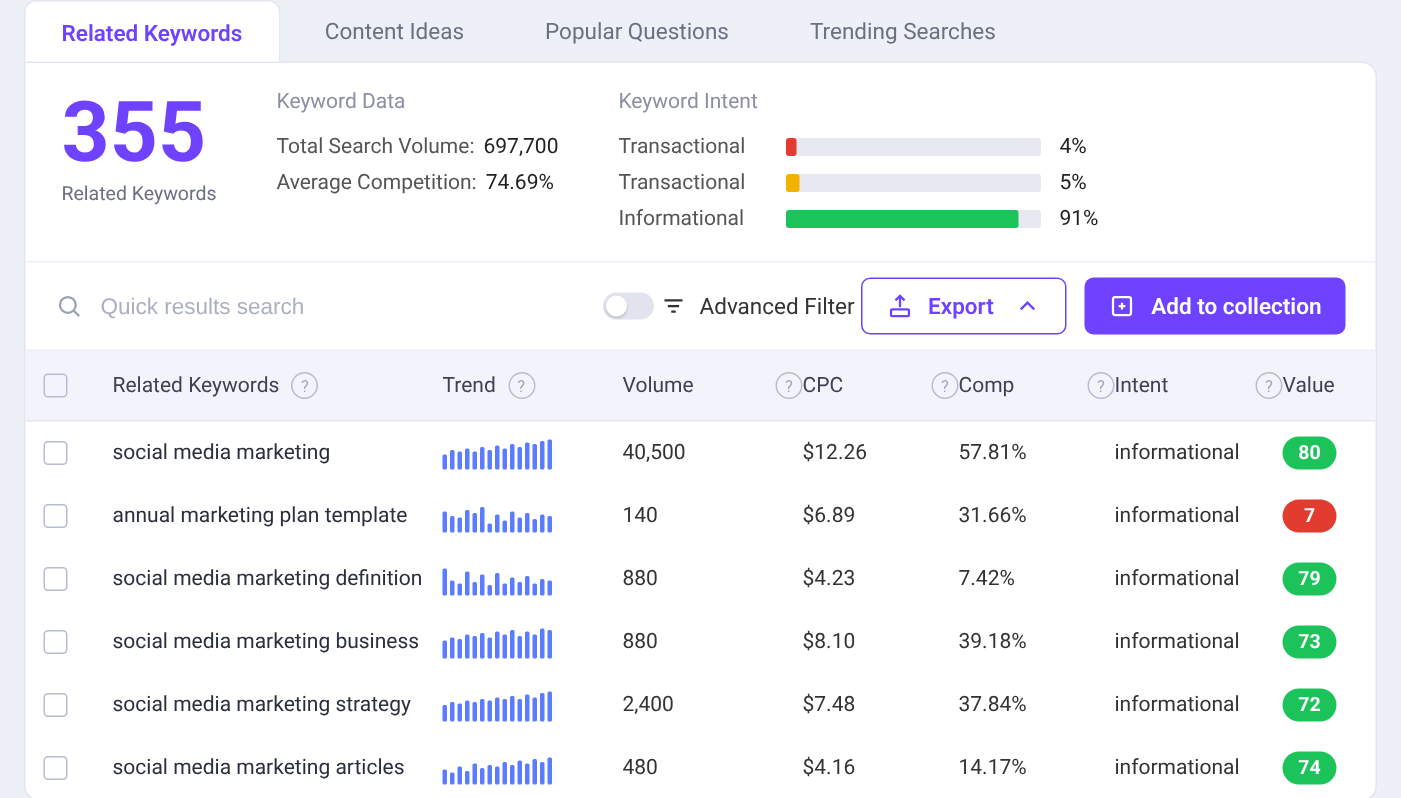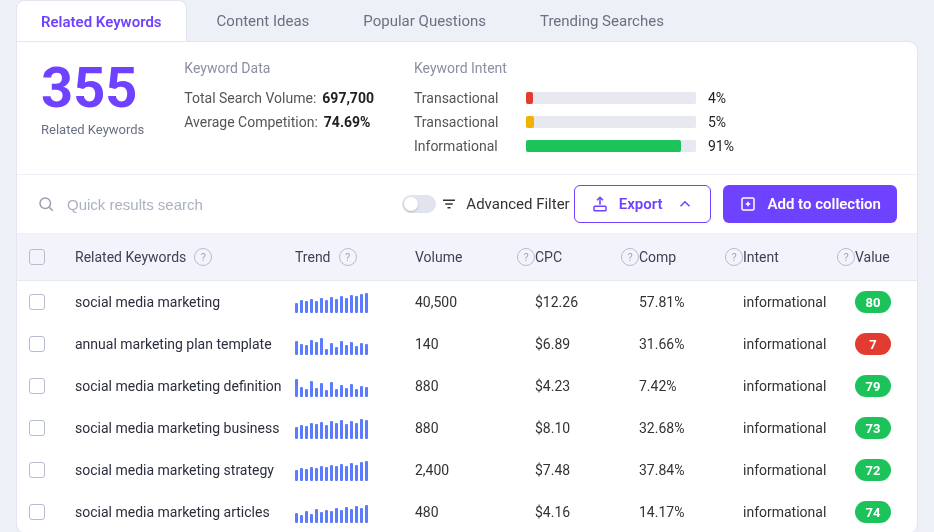--- a/index.html
+++ b/index.html
@@ -9,21 +9,21 @@
 .tab { padding: 12px 24px 10px; font-size: 15px; color: #6b6f82; cursor: pointer; border-radius: 8px 8px 0 0; }
 .tab.active { background: #fff; color: #6f42ff; font-weight: 600; border: 1px solid #e3e5ef; border-bottom: none; }
 .panel { background: #fff; border: 1px solid #e3e5ef; border-radius: 0 10px 10px 10px; margin: 0 10px; overflow: hidden; }
 .summary { display: flex; padding: 18px 24px 12px; gap: 40px; }
 .count-block { text-align: left; }
 .count { font-size: 56px; font-weight: 700; color: #6f42ff; line-height: 1; }
 .count-label { font-size: 13px; color: #6b6f82; margin-top: 6px; }
 .kwdata { }
 .section-head { font-size: 14px; color: #8a8fa3; margin-bottom: 14px; }
 .kwdata-row { font-size: 14px; color: #555; margin-bottom: 8px; }
-.kwdata-row .val { font-weight: 700; color: #222; margin-left: 6px; }
+.kwdata-row .val { font-weight: 400; color: #222; margin-left: 6px; }
 .intent { flex: 1; }
 .intent-row { display: flex; align-items: center; gap: 12px; font-size: 14px; margin-bottom: 8px; }
 .intent-label { width: 100px; color: #555; }
 .intent-bar { width: 170px; height: 12px; background: #e7e8f0; border-radius: 2px; position: relative; }
 .intent-fill { height: 100%; border-radius: 2px; }
 .intent-pct { color: #222; }
 .toolbar { display: flex; align-items: center; padding: 10px 20px; border-top: 1px solid #eef0f7; border-bottom: 1px solid #eef0f7; gap: 4px; }
 .search-wrap { display: flex; align-items: center; gap: 12px; flex: 1; color: #9aa0b4; }
 .search-input { border: none; outline: none; font-size: 15px; color: #555; flex: 1; }
 .search-input::placeholder { color: #aab0c2; }
@@ -276,21 +276,21 @@
             <span style="height:16px"></span>
             <span style="height:19px"></span>
             <span style="height:15px"></span>
             <span style="height:18px"></span>
             <span style="height:16px"></span>
             <span style="height:20px"></span>
             <span style="height:19px"></span>
           </div>
     <div>880</div>
     <div>$8.10</div>
-    <div>32.68%</div>
+    <div>39.18%</div>
     <div class="intent-cell">informational</div>
     <div><span class="pill green">73</span></div>
         </div>
         <div class="row">
     <div>
             <div class="cb"></div>
           </div>
     <div class="kw">social media marketing strategy</div>
     <div class="trend">
             <span style="height:11px"></span>

